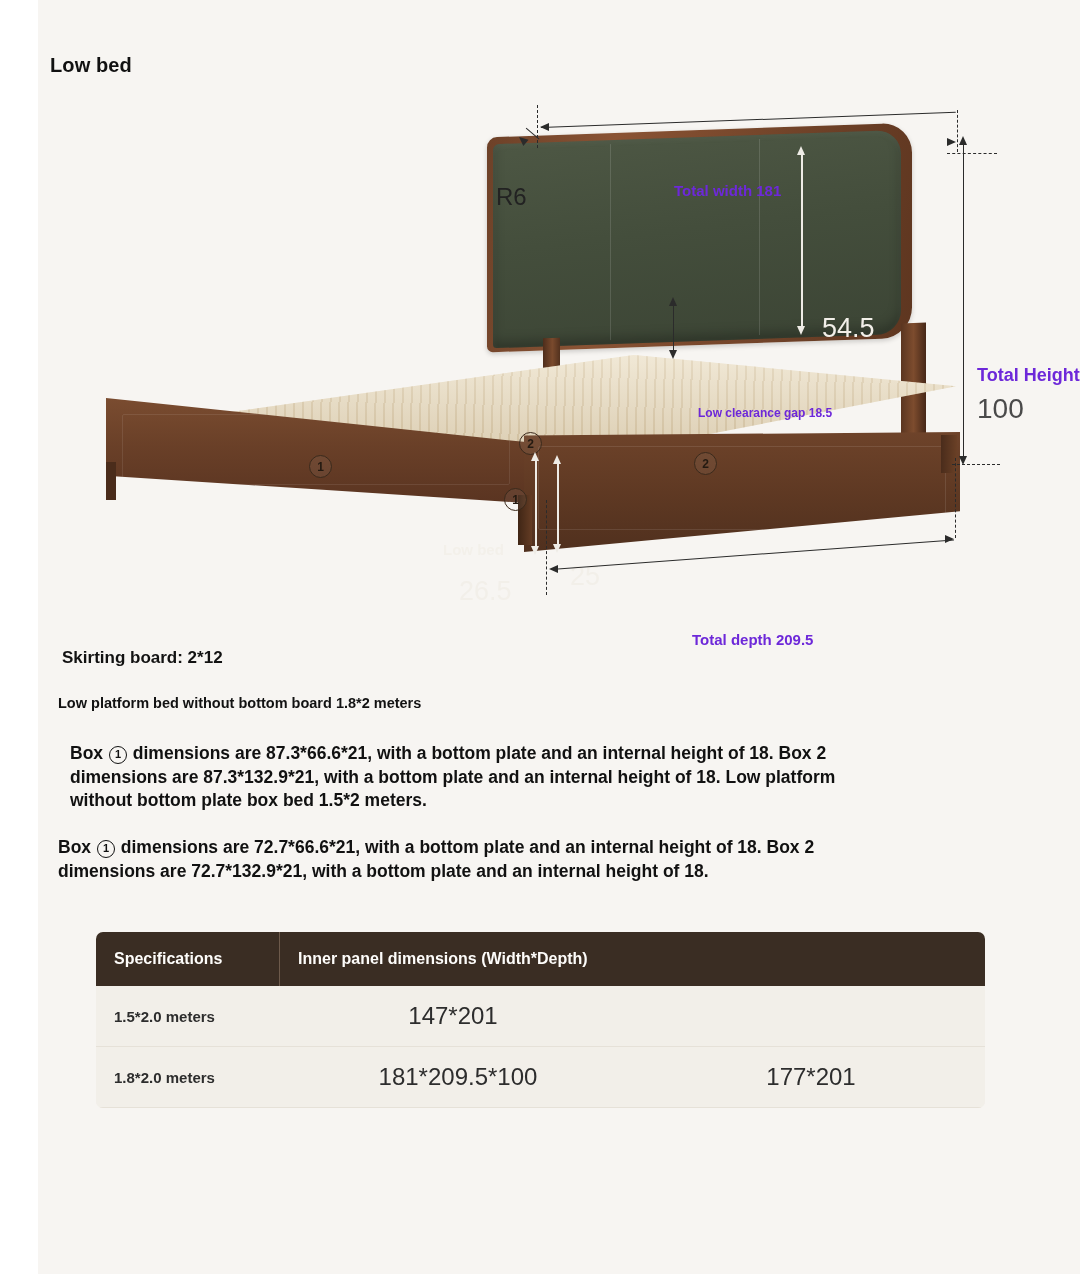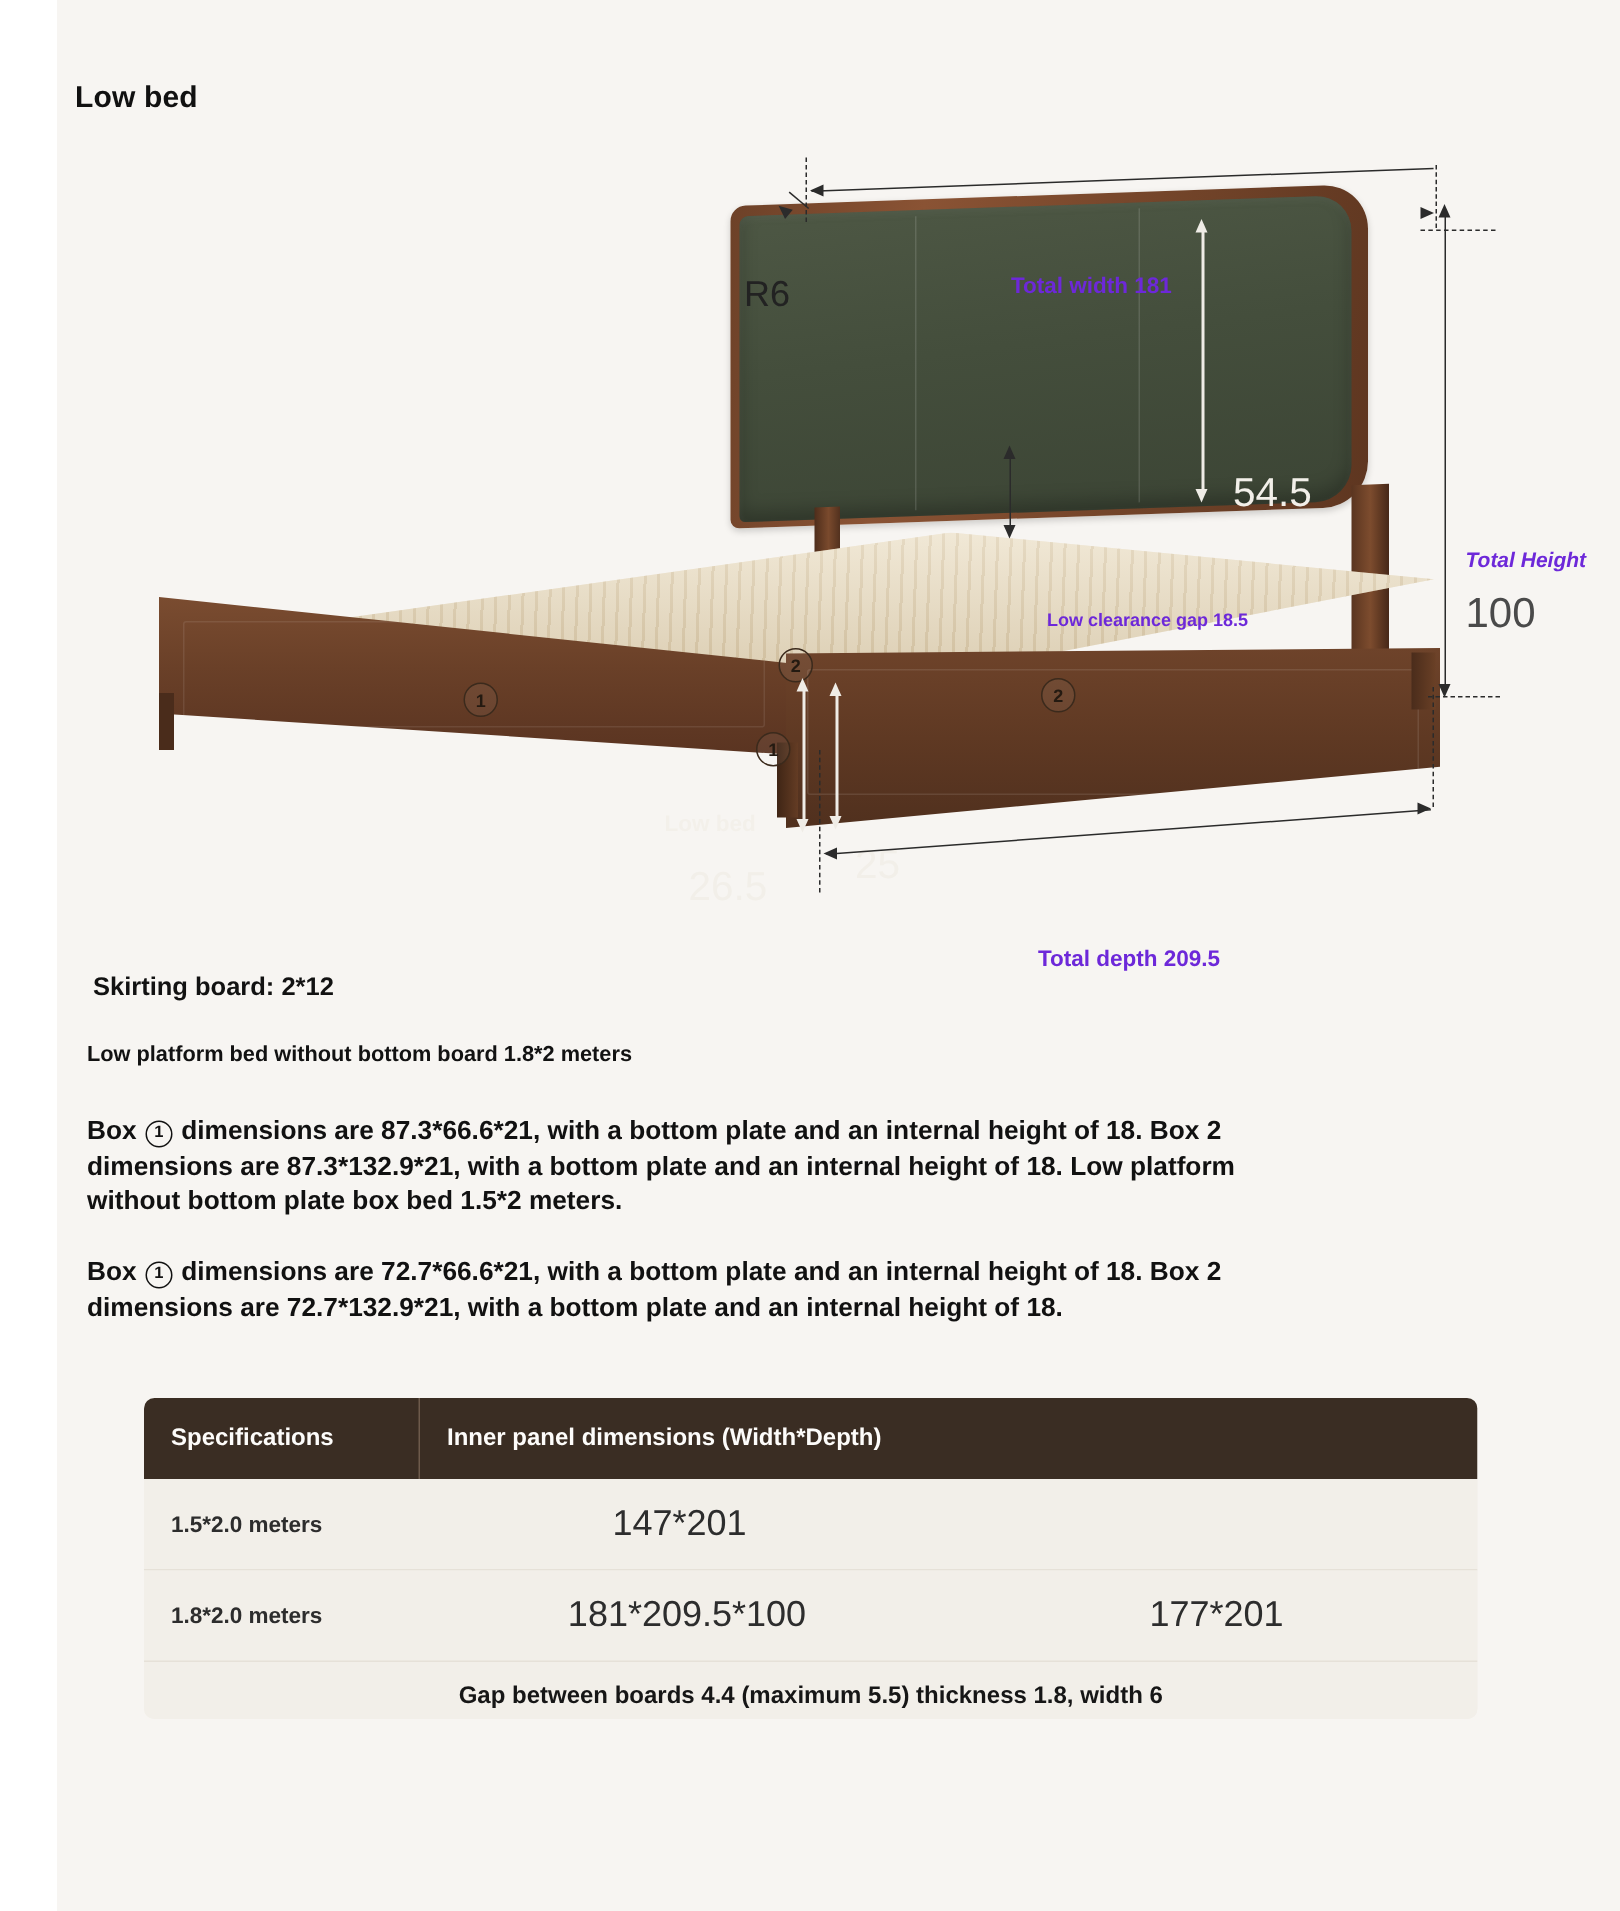--- a/index.html
+++ b/index.html
@@ -156,21 +156,21 @@
     font-size:15px; font-weight:bold; color:#6d28d9;
     white-space:nowrap;
   }
   .dim-label.bigd{ font-size:27px; font-weight:normal; color:#f2efe9;}
   .dim-label.sm{ font-size:12px; font-weight:bold;padding-left:12px; }
 
   .lbl-r6{ left:496px; top:103px; font-size:24px; font-weight:normal; color:#222; }
   .lbl-width{ left:674px; top:102px; }
   .lbl-545{ left:822px; top:233px; }
   .lbl-gap{ left:686px; top:326px; }
-  .lbl-th{ left:977px; top:285px; font-size:14px;font-style:italic; }
+  .lbl-th{ left:977px; top:285px; font-size:18px; }
   .lbl-100{ left:977px; top:313px; font-size:28px; font-weight:normal; color:#4a4a4a;}
   .lbl-lowbed{ left:443px; top:461px; color:#f3f0ea; }
   .lbl-265{ left:459px; top:496px; }
   .lbl-25{ left:570px; top:481px; }
   .lbl-depth{ left:692px; top:551px; }
 
   
   .ln{ position:absolute; background:#2b2b2b; }
   .ln.h{ height:1px; }
   .ln.v{ width:1px; }
@@ -197,21 +197,21 @@
   .noboard{
     position:absolute; left:58px; top:695px;
     font-size:14.5px; font-weight:bold; color:#121212;
   }
   .para{
     position:absolute; left:58px;
     width:830px;
     font-size:17.5px; font-weight:bold; line-height:1.35;
     color:#111;
   }
-  .para.p1{ top:742px; }
+  .para.p1{ top:742px;margin-left:12px; }
   .para.p2{ top:836px; }
   .circ-inline{
     display:inline-flex;align-items:center;justify-content:center;
     width:16px;height:16px;border:1.3px solid #111;border-radius:50%;
     font-size:11px;line-height:1;vertical-align:1px;margin:0 1px;
   }
 
   
   .tbl{
     position:absolute;
@@ -365,14 +365,13 @@
     <div class="td c1">1.5*2.0 meters</div>
     <div class="td c3">147*201</div>
   </div>
 
   <div class="trow">
     <div class="td c1">1.8*2.0 meters</div>
     <div class="td c2">181*209.5*100</div>
     <div class="td c3">177*201</div>
   </div>
 
-  <div class="tnote">Gap between boards 4.4 (maximum 5.5) thickness 1.8, width 6</div>
 </div>
 
 </body></html>

